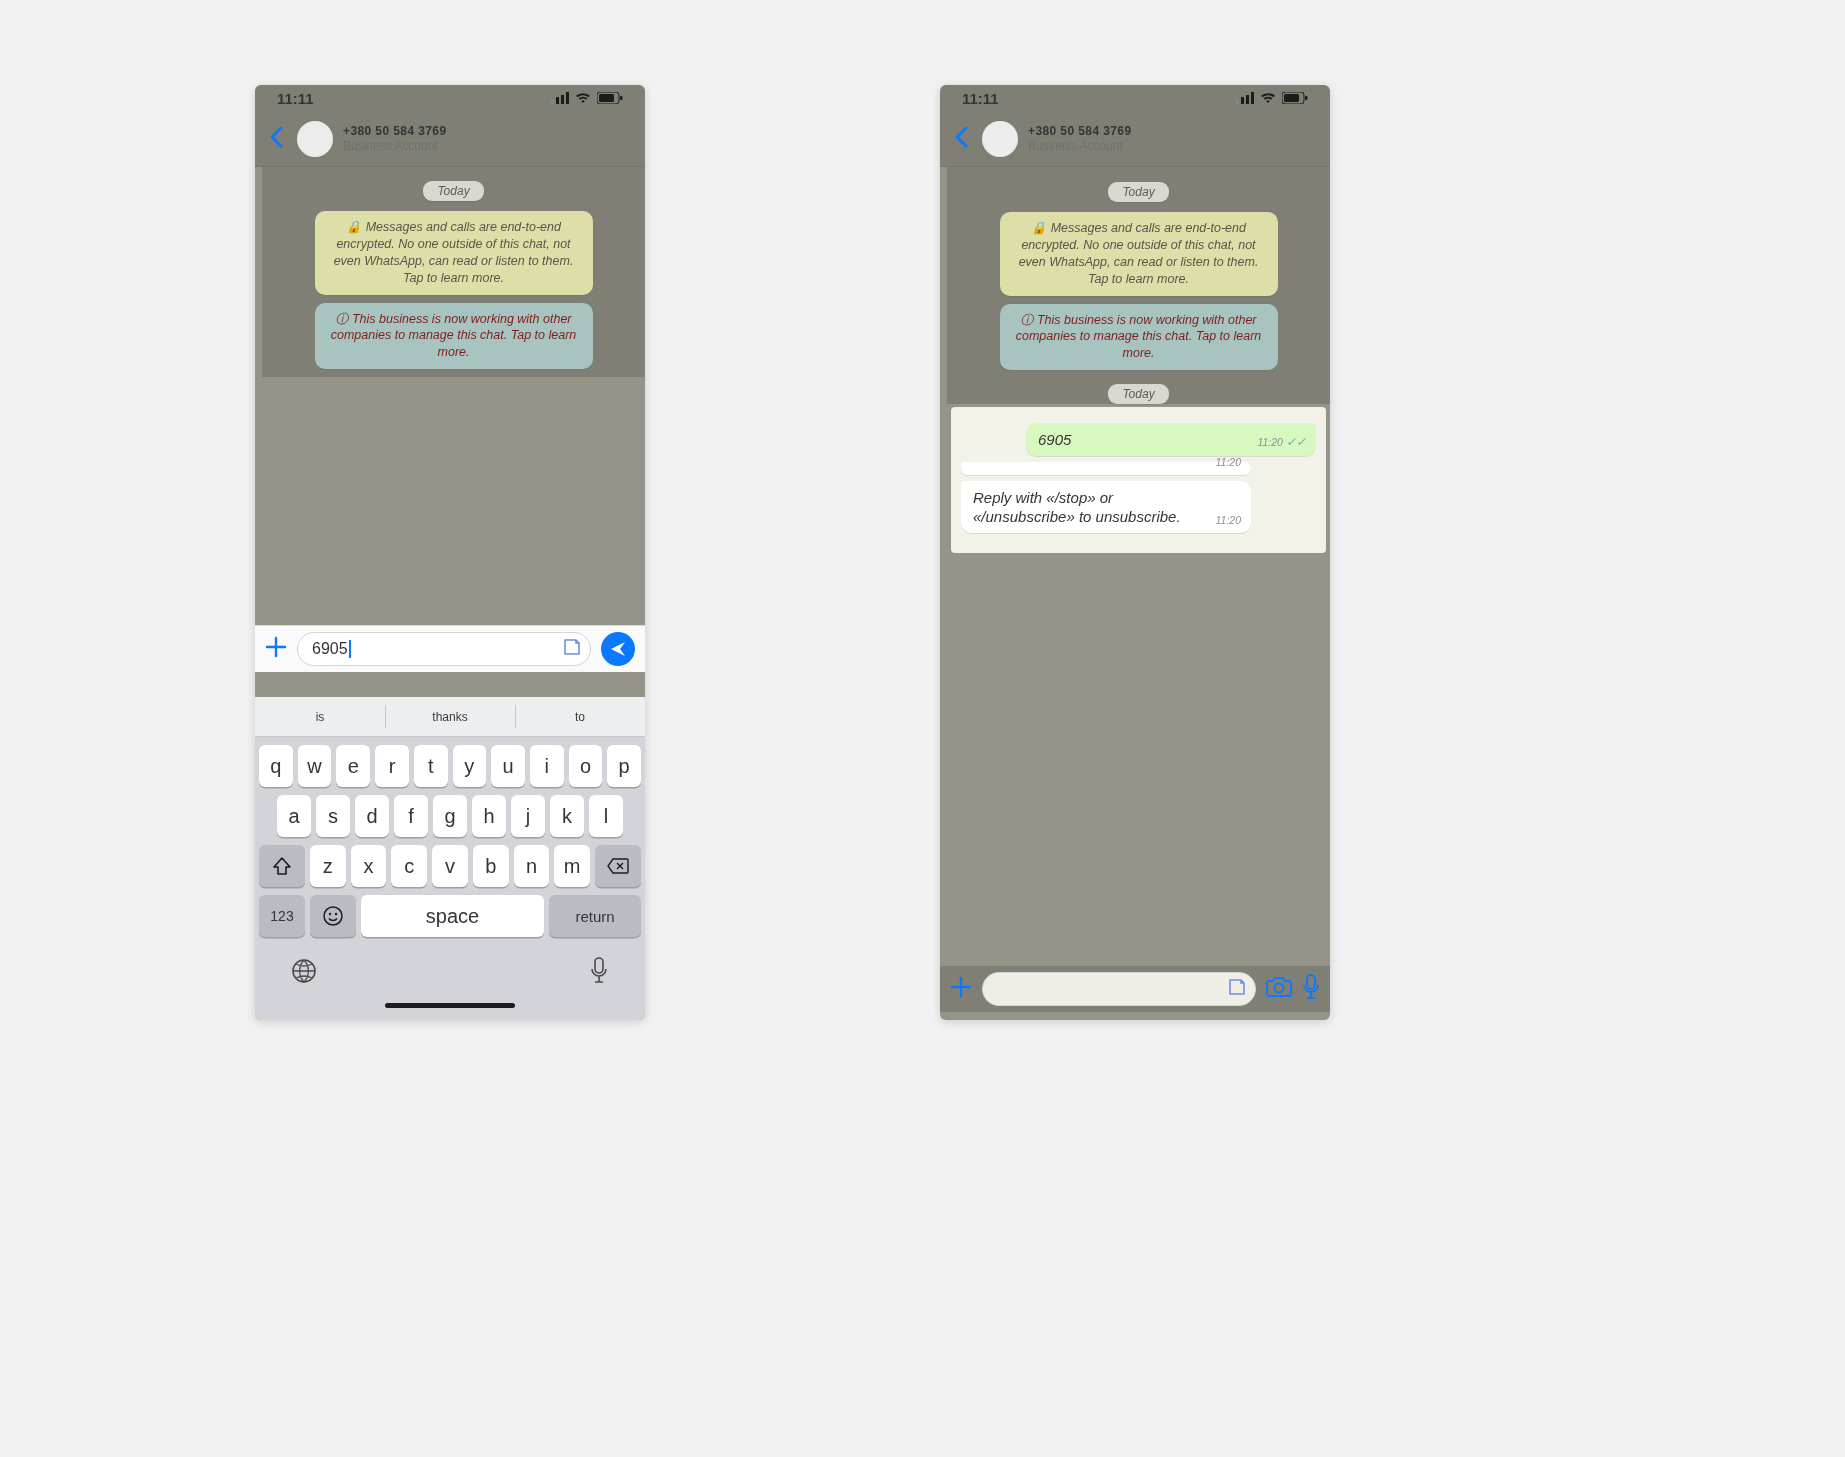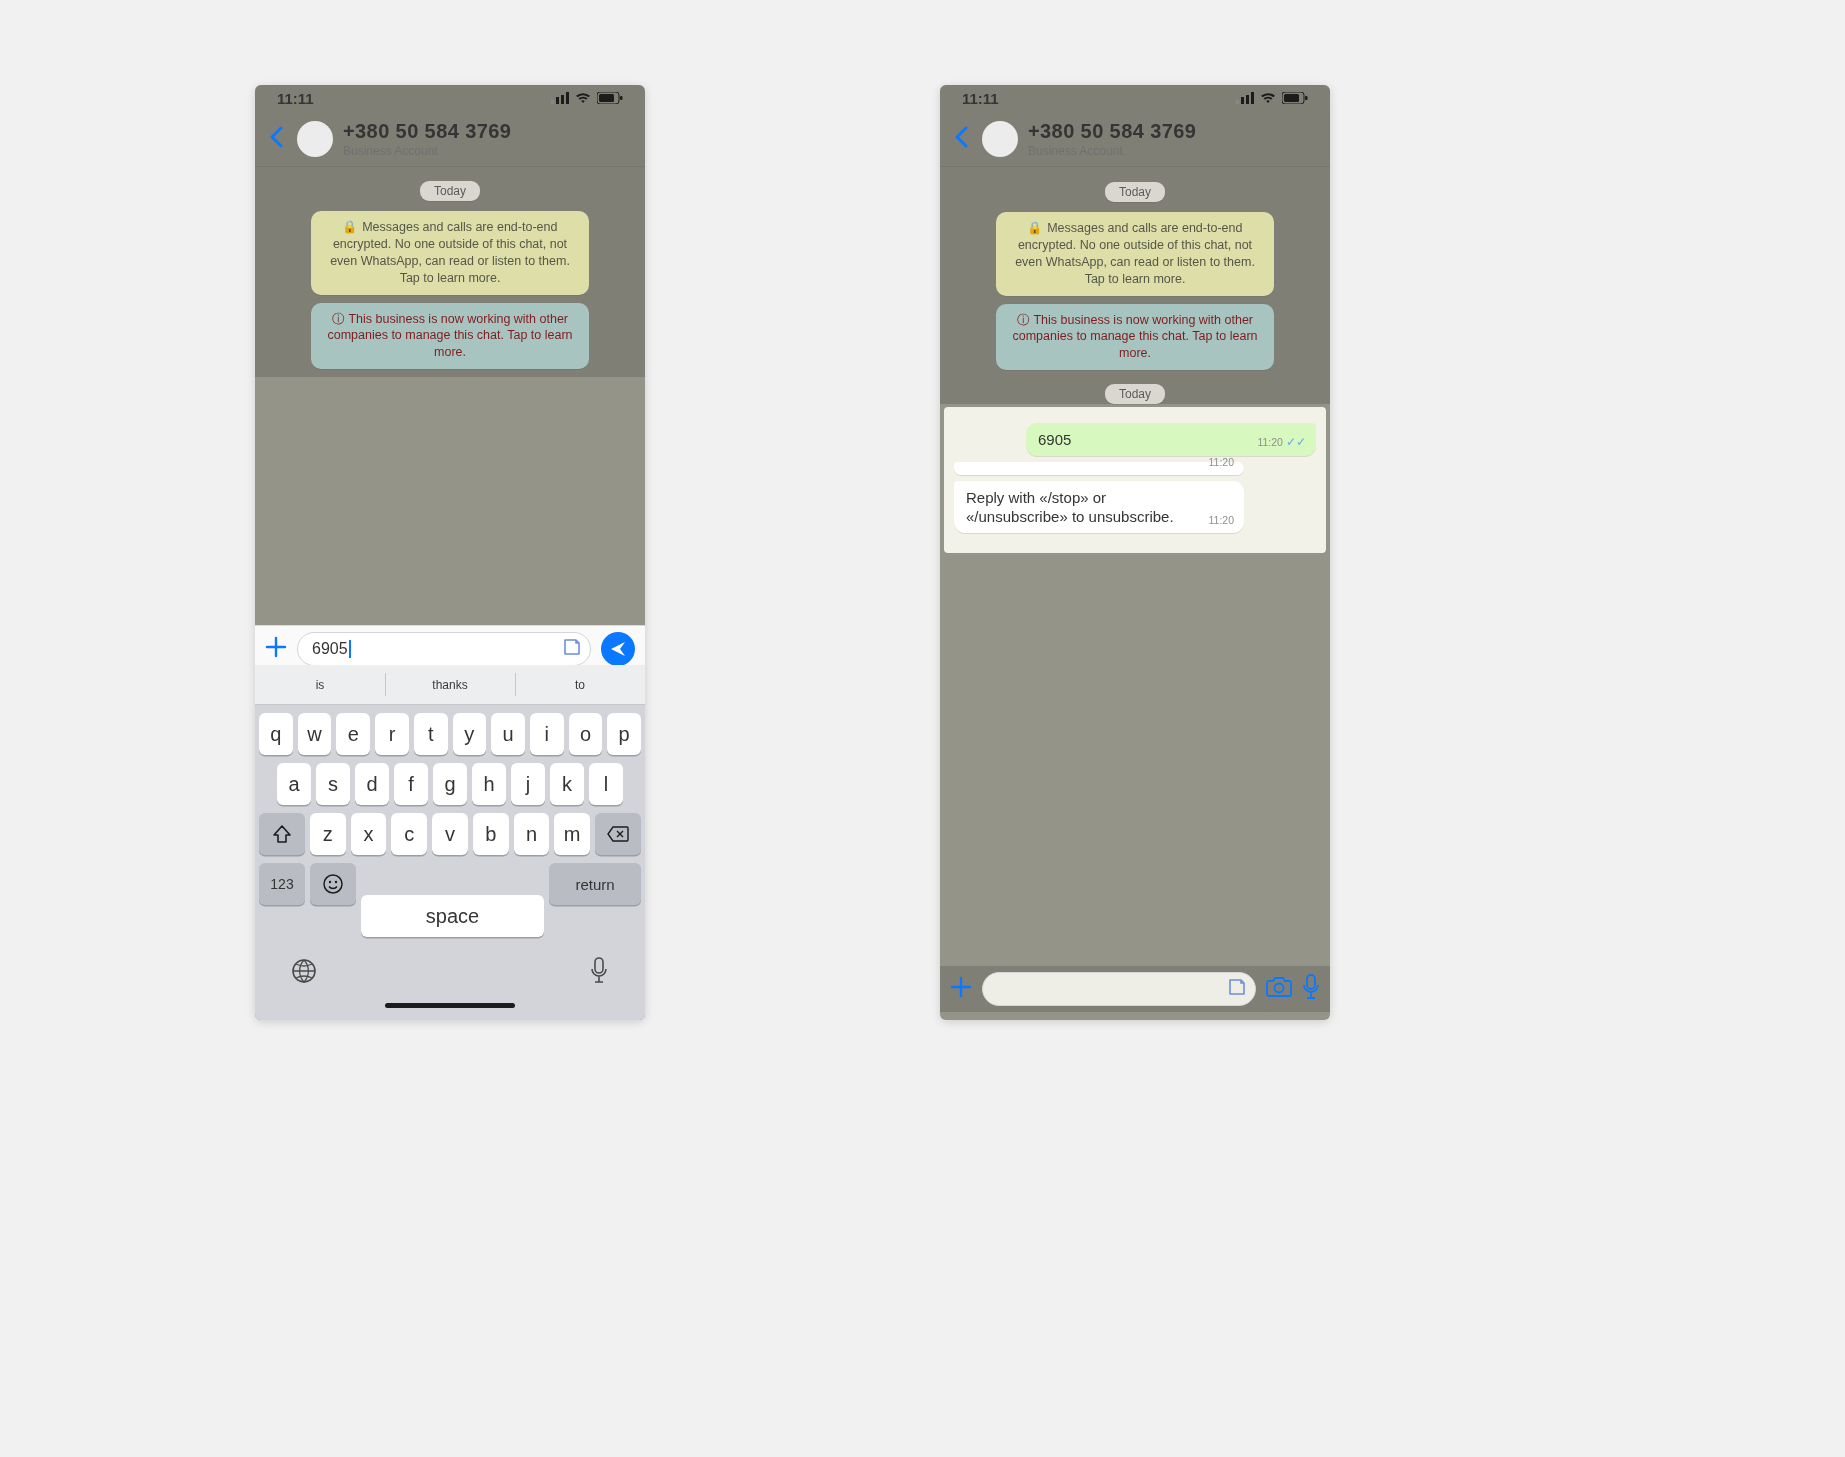--- a/index.html
+++ b/index.html
@@ -64,26 +64,26 @@
     position:absolute; top:26px; left:0; right:0; height:56px;
     display:flex; align-items:center; gap:10px; padding:0 10px;
     border-bottom:1px solid rgba(0,0,0,.08);
   }
   .back-btn { color:var(--accent-blue); font-size:28px; font-weight:600; padding:0 4px;}
   .avatar {
     width:36px; height:36px; border-radius:50%;
     background:#ececec; display:flex; align-items:center; justify-content:center;
     font-size:8px; color:#888;
   }
-  .header-text .title { font-weight:700; font-size:20px; letter-spacing:.4px;}
+  .header-text .title { font-weight:700; font-size:12px; letter-spacing:.4px;}
   .header-text .sub   { font-size:12px; color:var(--text-muted); margin-top:1px;}
 
   
   .chat-body {
-    position:absolute; top:82px; left:0; right:0;
+    position:absolute; top:82px; left:7px; right:0;font-style:italic;
   }
   .date-pill {
     width:max-content; margin:14px auto 10px;
     background:var(--date-pill); border-radius:9px;
     padding:3px 14px; font-size:12px; color:#5c5c57;
     box-shadow:0 1px 0 rgba(0,0,0,.08);
   }
   .sys-banner {
     width:278px; margin:8px auto; border-radius:10px;
     padding:8px 16px; font-size:12.5px; line-height:1.35;
@@ -171,21 +171,21 @@
   .key {
     flex:1; height:42px; border-radius:6px; background:var(--key-bg);
     box-shadow:0 1.5px 0 var(--key-shadow);
     display:flex; align-items:center; justify-content:center;
     font-size:20px;
   }
   .key.special { background:var(--special-key); font-size:16px;}
   .key.shift, .key.back { flex:0 0 46px; background:var(--special-key);}
   .key.n123 { flex:0 0 46px; font-size:14px;}
   .key.emoji{ flex:0 0 46px;}
-  .key.space{ flex:1;margin-top:32px;}
+  .key.space{ flex:1;}
   .key.return{ flex:0 0 92px; font-size:15px;}
   .bottom-row {
     display:flex; justify-content:space-between; align-items:center;
     padding:20px 36px 4px;
   }
   .home-indicator{
     width:130px; height:5px; border-radius:3px; background:#1c1c1c;
     margin:10px auto 6px;
   }
 </style>

